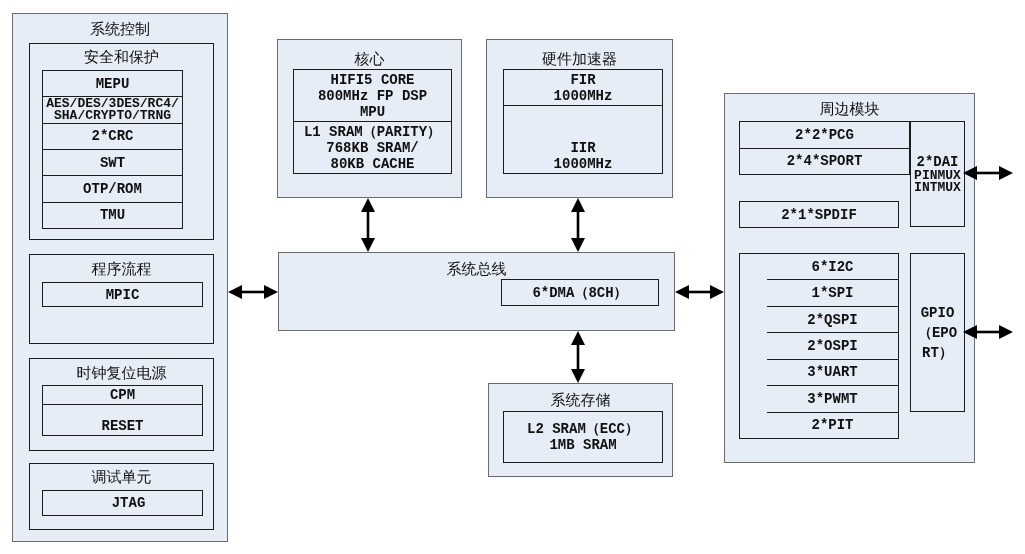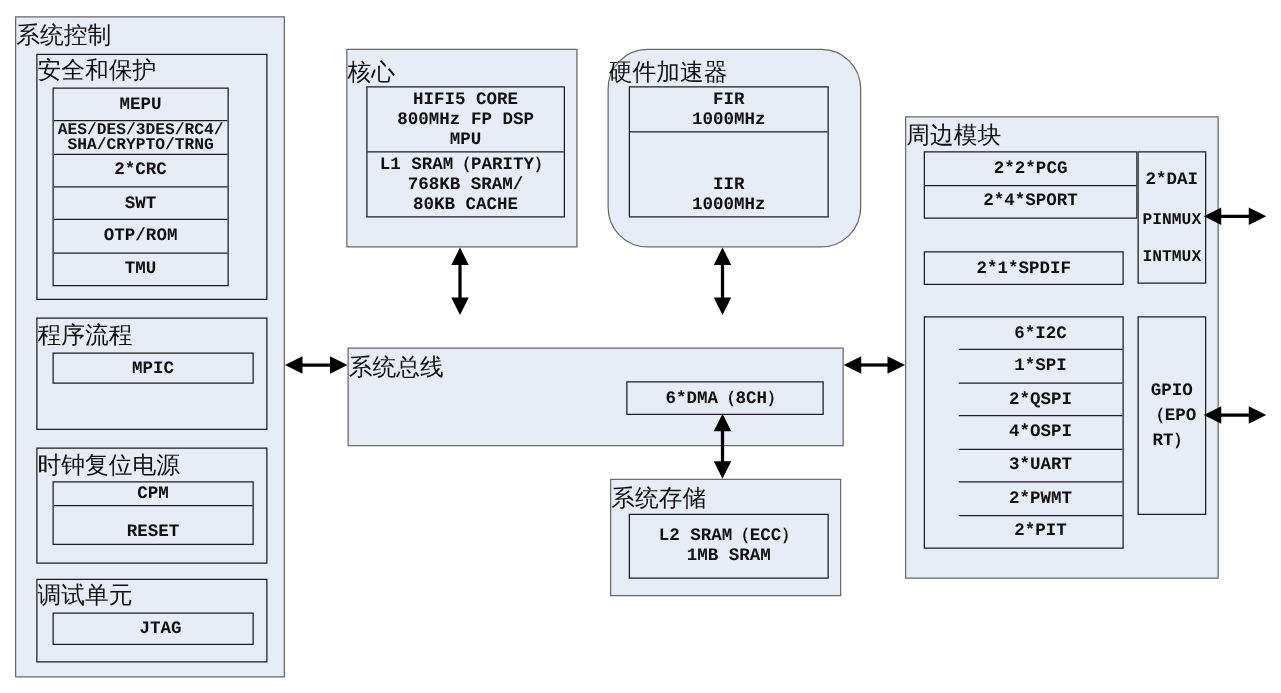--- a/index.html
+++ b/index.html
@@ -8,21 +8,21 @@
   }
   html,body{margin:0;padding:0;background:var(--background);}
   #canvas{position:relative;width:1025px;height:554px;background:var(--background);
           font-family:"Liberation Serif",serif;color:var(--text);overflow:hidden;}
   .box{position:absolute;background:var(--box-fill);border:1px solid var(--outer-border);box-sizing:border-box;}
   .group{position:absolute;background:var(--box-fill);border:1px solid var(--inner-border);box-sizing:border-box;
          display:flex;flex-direction:column;}
   .row{flex:1;display:flex;flex-direction:column;justify-content:center;align-items:center;
        border-bottom:1px solid var(--inner-border);min-height:0;}
   .row:last-child{border-bottom:none;}
-  .cn{display:block;font-size:19px;line-height:18px;}
+  .cn{display:block;text-align:center;font-size:15px;line-height:18px;}
   .mono{font-family:"Liberation Mono",monospace;font-size:14px;font-weight:600;line-height:16px;white-space:nowrap;}
   .mono.sm{font-size:13px;line-height:12px;}
   .arrow{position:absolute;overflow:visible;}
   .arrow line{stroke:var(--arrow);stroke-width:2.6;}
   .arrow polygon{fill:var(--arrow);}
 </style>
 </head>
 <body>
 
 <div id="canvas">
@@ -95,35 +95,35 @@
         <span class="mono">MPU</span>
       </div>
       <div class="row">
         <span class="mono">L1 SRAM（PARITY）</span>
         <span class="mono">768KB SRAM/</span>
         <span class="mono">80KB CACHE</span>
       </div>
     </div>
   </div>
 
-  <div class="box" style="left:486px;top:39px;width:203px;height:159px;border-radius:32px;">
+  <div class="box" style="left:486px;top:39px;width:187px;height:159px;">
     <span class="cn" style="margin-top:10px;">硬件加速器</span>
     <div class="group" style="left:16px;top:29px;width:160px;height:105px;gap:32px;">
       <div class="row">
         <span class="mono">FIR</span>
         <span class="mono">1000MHz</span>
       </div>
       <div class="row">
         <span class="mono">IIR</span>
         <span class="mono">1000MHz</span>
       </div>
     </div>
   </div>
 
-  <div class="box" style="left:278px;top:252px;width:397px;height:79px;margin-top:26px;">
+  <div class="box" style="left:278px;top:252px;width:397px;height:79px;">
     <span class="cn" style="margin-top:7px;">系统总线</span>
     <div class="group" style="left:222px;top:26px;width:158px;height:27px;">
       <div class="row">
           <span class="mono">6*DMA（8CH）</span>
         </div>
     </div>
   </div>
 
   <div class="box" style="left:488px;top:383px;width:185px;height:94px;">
     <span class="cn" style="margin-top:7px;">系统存储</span>
@@ -146,44 +146,44 @@
           <span class="mono">2*4*SPORT</span>
         </div>
     </div>
 
     <div class="group" style="left:14px;top:107px;width:160px;height:27px;">
       <div class="row">
           <span class="mono">2*1*SPDIF</span>
         </div>
     </div>
 
-    <div class="group" style="left:185px;top:27px;width:55px;height:106px;justify-content:center;align-items:center;gap:18px;">
+    <div class="group" style="left:185px;top:27px;width:55px;height:106px;justify-content:center;align-items:center;gap:0;">
       <span class="mono">2*DAI</span>
       <span class="mono sm">PINMUX</span>
       <span class="mono sm">INTMUX</span>
     </div>
 
     <div class="group" style="left:14px;top:159px;width:160px;height:186px;padding-left:27px;">
       <div class="row">
           <span class="mono">6*I2C</span>
         </div>
       <div class="row">
           <span class="mono">1*SPI</span>
         </div>
       <div class="row">
           <span class="mono">2*QSPI</span>
         </div>
       <div class="row">
-          <span class="mono">4*OSPI</span>
+          <span class="mono">2*OSPI</span>
         </div>
       <div class="row">
           <span class="mono">3*UART</span>
         </div>
       <div class="row">
-          <span class="mono">2*PWMT</span>
+          <span class="mono">3*PWMT</span>
         </div>
       <div class="row">
           <span class="mono">2*PIT</span>
         </div>
     </div>
 
     <div class="group" style="left:185px;top:159px;width:55px;height:159px;justify-content:center;align-items:center;">
       <span class="mono" style="line-height:20px;">GPIO</span>
       <span class="mono" style="line-height:20px;">（EPO</span>
       <span class="mono" style="line-height:20px;">RT）</span>

